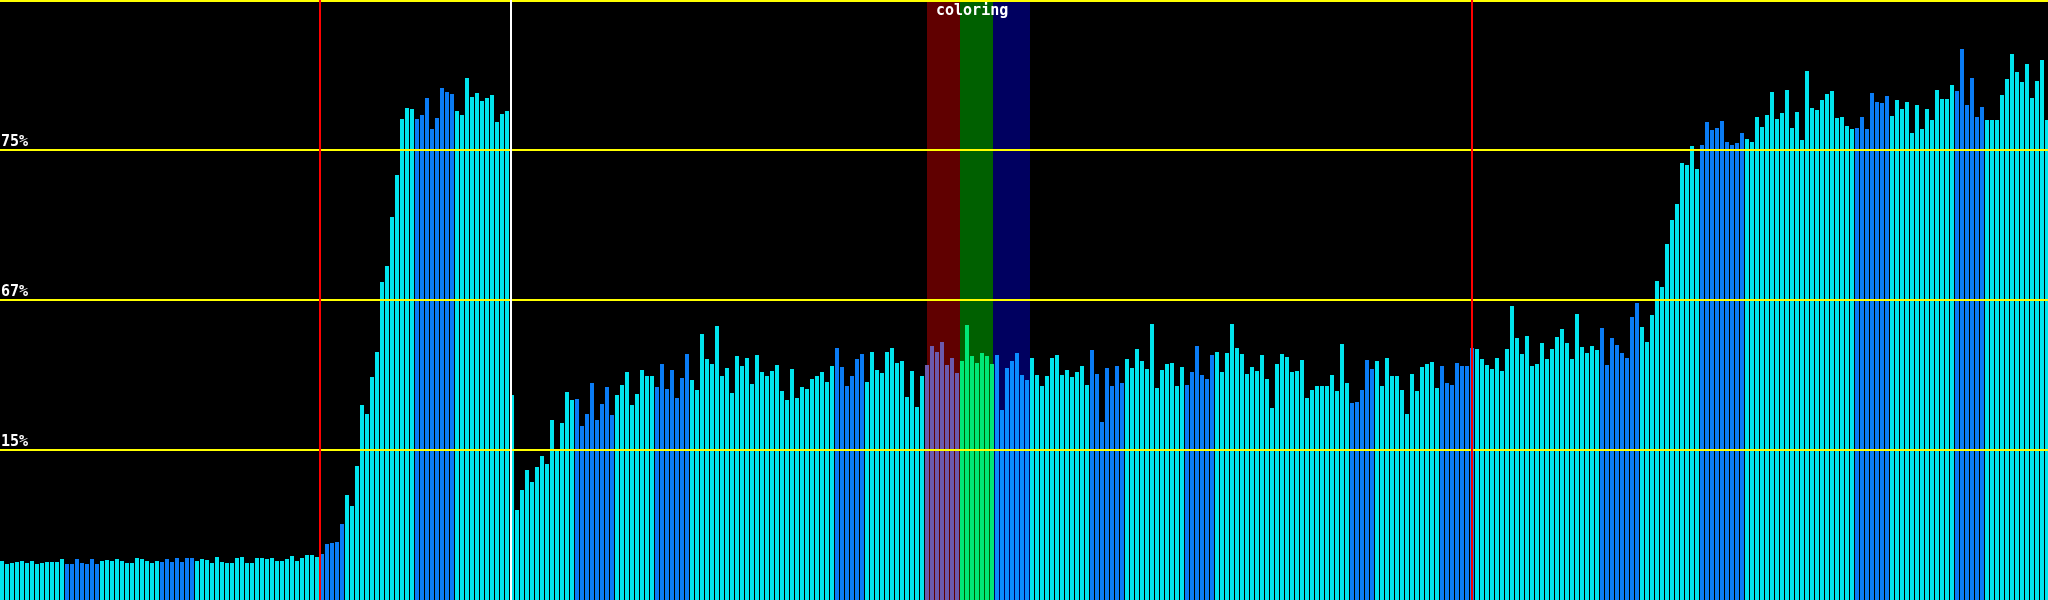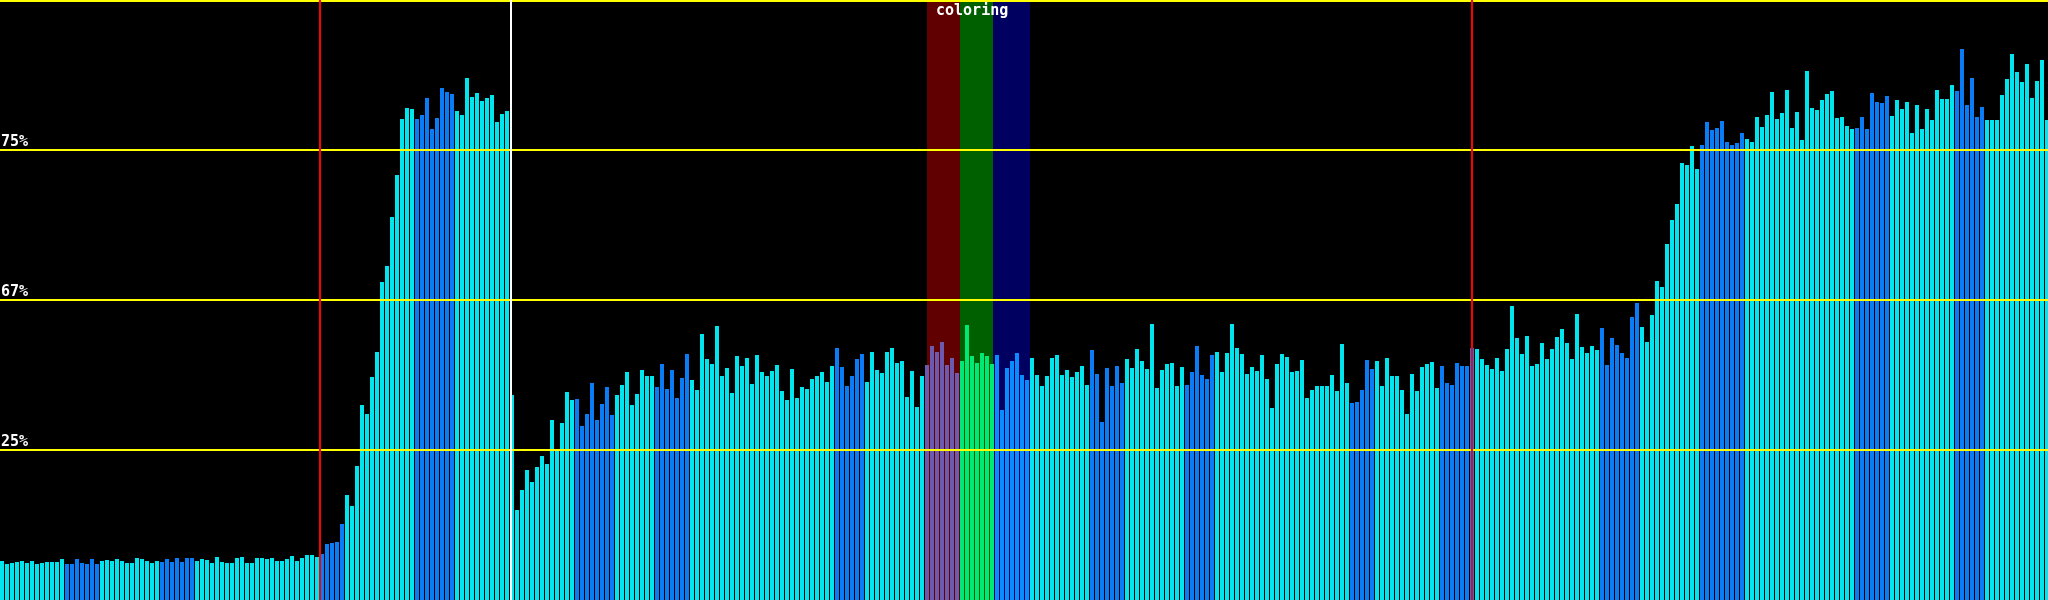--- a/index.html
+++ b/index.html
@@ -460,16 +460,16 @@
       <div class="gridline" style="top: 449px; background: rgb(255, 255, 0);"></div>
     </div>
   <div class="layer" id="marker-layer">
       <div class="marker" style="left: 319px; background: rgb(255, 0, 0);"></div>
       <div class="marker" style="left: 510px; background: rgb(255, 255, 255);"></div>
       <div class="marker" style="left: 1471px; background: rgb(255, 0, 0);"></div>
     </div>
   <div class="layer" id="tick-layer">
       <div class="tick" style="top: 134px; color: rgb(255, 255, 255);">75%</div>
       <div class="tick" style="top: 284px; color: rgb(255, 255, 255);">67%</div>
-      <div class="tick" style="top: 434px; color: rgb(255, 255, 255);">25%</div>
+      <div class="tick" style="top: 434px; color: rgb(255, 255, 255);">15%</div>
     </div>
   <div id="coloring-label">coloring</div>
 </div>
 
 </body></html>

